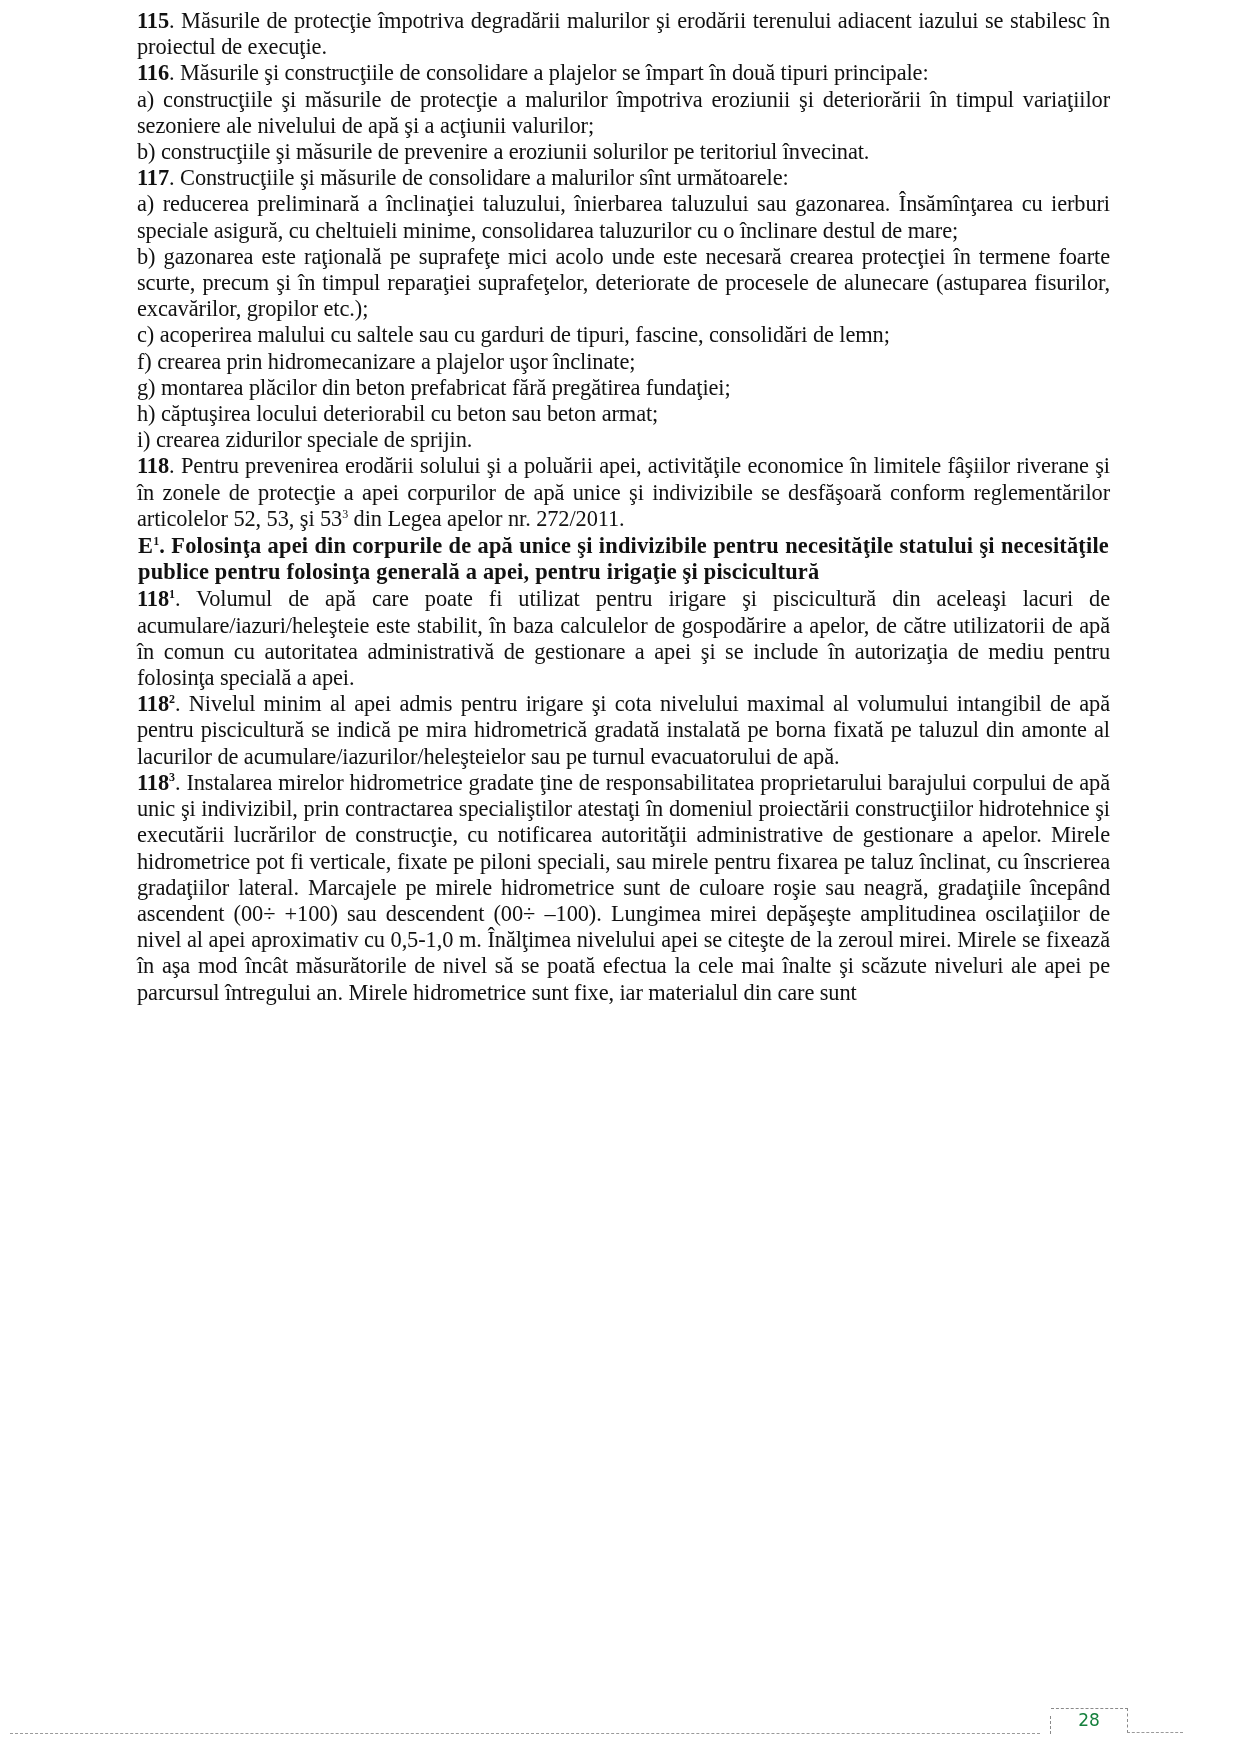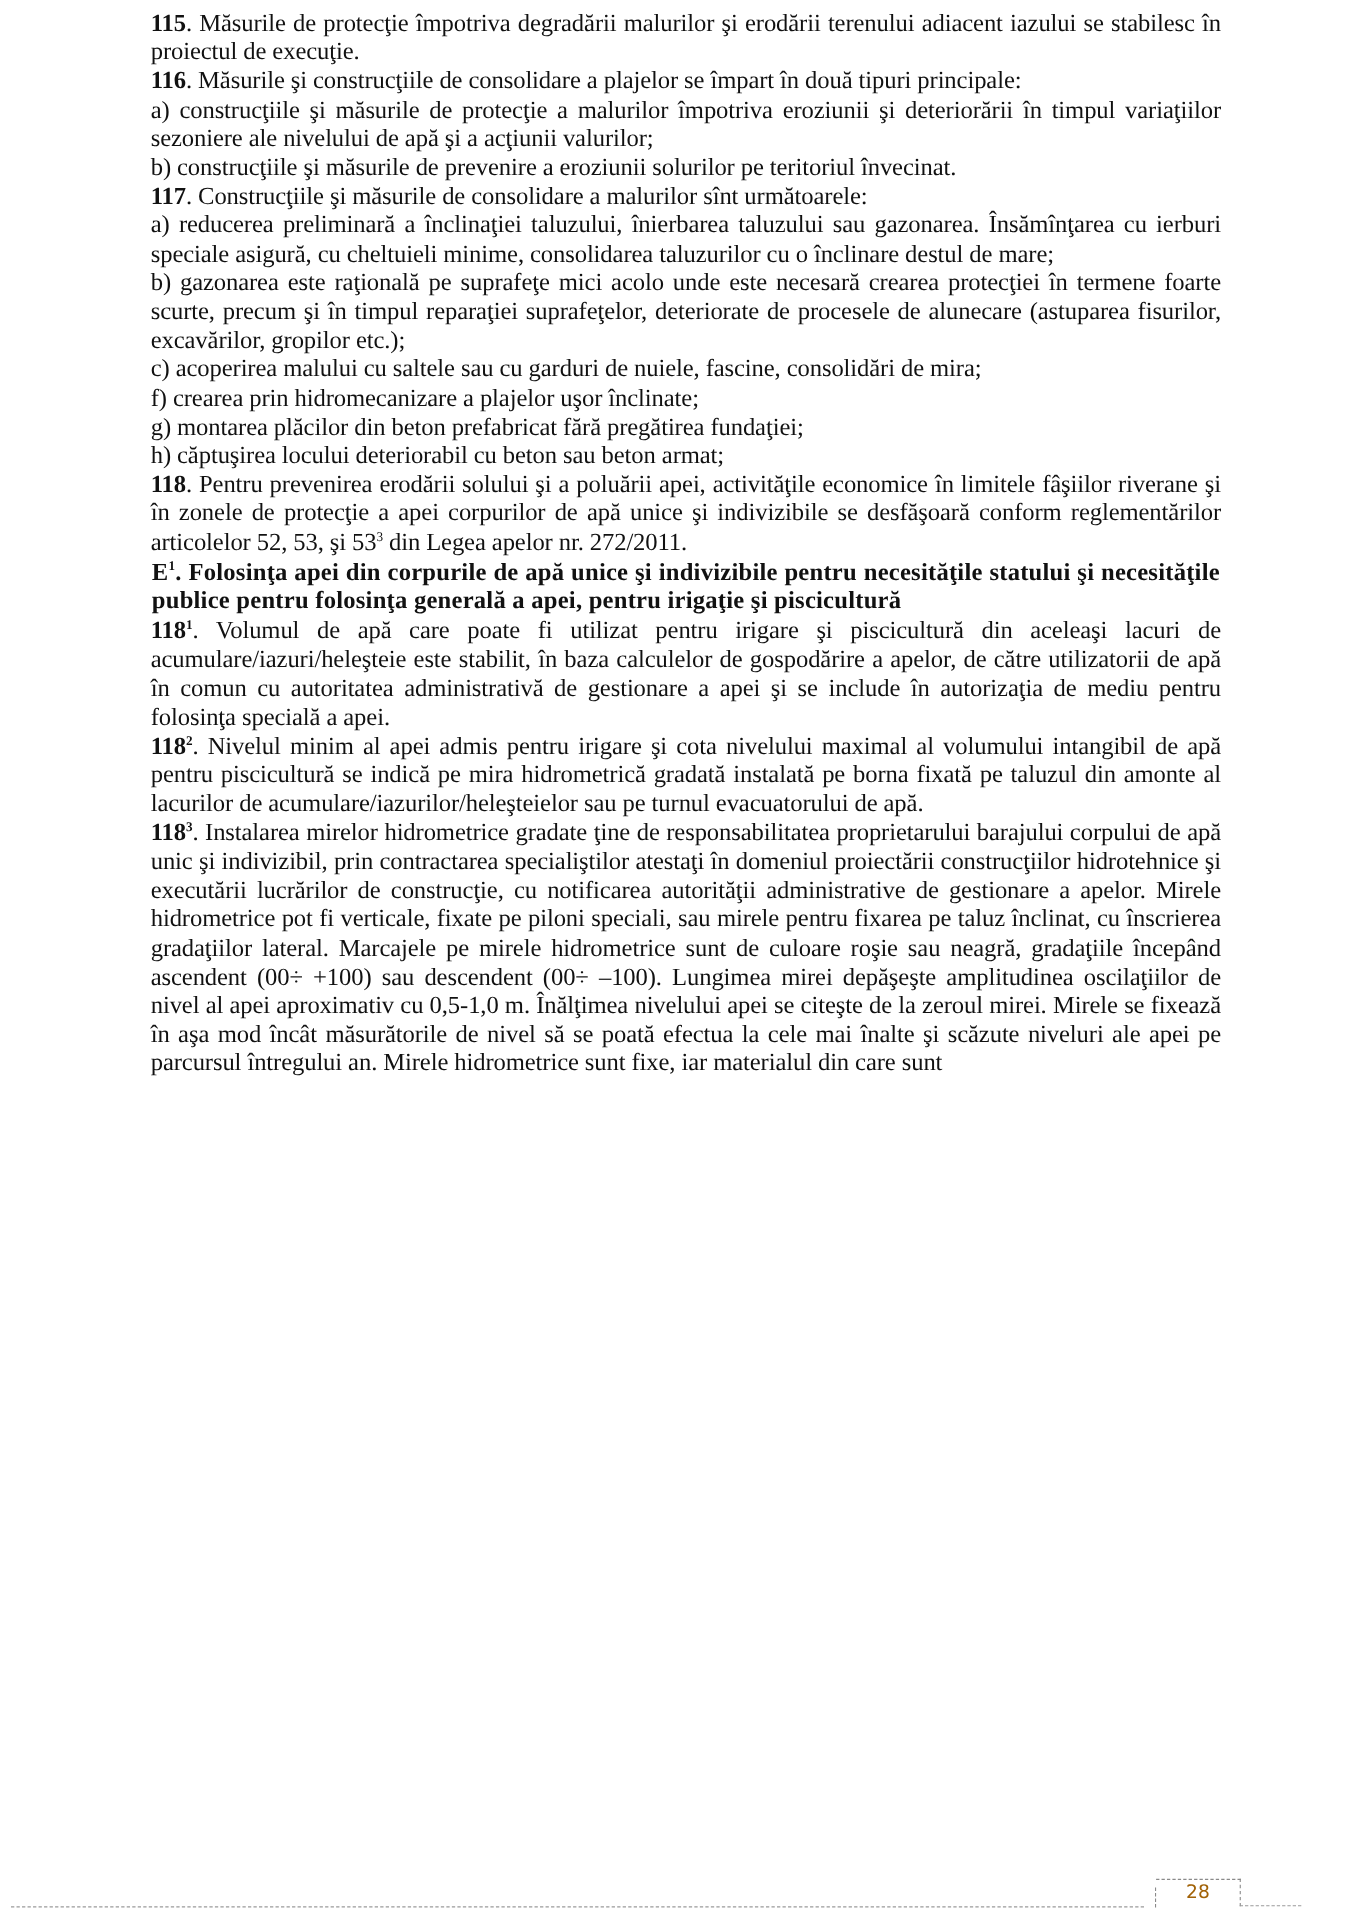--- a/index.html
+++ b/index.html
@@ -84,21 +84,21 @@
     }
     .page-number {
       position: absolute;
       left: 1041px;
       top: 6px;
       width: 76px;
       text-align: center;
       font-family: "DejaVu Sans", "Liberation Sans", sans-serif;
       font-size: 17px;
       font-weight: 500;
-      color: #a16207;
+      color: #15803d;
     }
   </style>
 </head>
 <body>
 
 <div class="page">
 
   <p class="para"><span class="num">115</span><span>. Măsurile de protecţie împotriva degradării malurilor şi erodării terenului adiacent iazului se stabilesc în proiectul de execuţie.</span></p>
 
   <p class="para"><span class="num">116</span><span>. Măsurile şi construcţiile de consolidare a plajelor se împart în două tipuri principale:</span></p>
@@ -106,30 +106,31 @@
   <p class="para"><span>a) construcţiile şi măsurile de protecţie a malurilor împotriva eroziunii şi deteriorării în timpul variaţiilor sezoniere ale nivelului de apă şi a acţiunii valurilor;</span></p>
 
   <p class="para"><span>b) construcţiile şi măsurile de prevenire a eroziunii solurilor pe teritoriul învecinat.</span></p>
 
   <p class="para"><span class="num">117</span><span>. Construcţiile şi măsurile de consolidare a malurilor sînt următoarele:</span></p>
 
   <p class="para"><span>a) reducerea preliminară a înclinaţiei taluzului, înierbarea taluzului sau gazonarea. Însămînţarea cu ierburi speciale asigură, cu cheltuieli minime, consolidarea taluzurilor cu o înclinare destul de mare;</span></p>
 
   <p class="para"><span>b) gazonarea este raţională pe suprafeţe mici acolo unde este necesară crearea protecţiei în termene foarte scurte, precum şi în timpul reparaţiei suprafeţelor, deteriorate de procesele de alunecare (astuparea fisurilor, excavărilor, gropilor etc.);</span></p>
 
-  <p class="para"><span>c) acoperirea malului cu saltele sau cu garduri de nuiele, fascine, consolidări de mira;</span></p>
+  <p class="para"><span>c) acoperirea malului cu saltele sau cu garduri de tipuri, fascine, consolidări de lemn;</span></p>
 
 
 
   <p class="para"><span>f) crearea prin hidromecanizare a plajelor uşor înclinate;</span></p>
 
   <p class="para"><span>g) montarea plăcilor din beton prefabricat fără pregătirea fundaţiei;</span></p>
 
   <p class="para"><span>h) căptuşirea locului deteriorabil cu beton sau beton armat;</span></p>
 
+  <p class="para"><span>i) crearea zidurilor speciale de sprijin.</span></p>
 
   <p class="para"><span class="num">118</span><span>. Pentru prevenirea erodării solului şi a poluării apei, activităţile economice în limitele fâşiilor riverane şi în zonele de protecţie a apei corpurilor de apă unice şi indivizibile se desfăşoară conform reglementărilor articolelor 52, 53, şi 53</span><sup>3</sup><span> din Legea apelor nr. 272/2011.</span></p>
 
   <p class="heading"><span>E</span><sup>1</sup><span>. Folosinţa apei din corpurile de apă unice şi indivizibile pentru necesităţile statului şi necesităţile publice pentru folosinţa generală a apei, pentru irigaţie şi piscicultură</span></p>
 
   <p class="para"><span class="num">118</span><sup class="num">1</sup><span>. Volumul de apă care poate fi utilizat pentru irigare şi piscicultură din aceleaşi lacuri de acumulare/iazuri/heleşteie este stabilit, în baza calculelor de gospodărire a apelor, de către utilizatorii de apă în comun cu autoritatea administrativă de gestionare a apei şi se include în autorizaţia de mediu pentru folosinţa specială a apei.</span></p>
 
   <p class="para"><span class="num">118</span><sup class="num">2</sup><span>. Nivelul minim al apei admis pentru irigare şi cota nivelului maximal al volumului intangibil de apă pentru piscicultură se indică pe mira hidrometrică gradată instalată pe borna fixată pe taluzul din amonte al lacurilor de acumulare/iazurilor/heleşteielor sau pe turnul evacuatorului de apă.</span></p>
 
   <p class="para"><span class="num">118</span><sup class="num">3</sup><span>. Instalarea mirelor hidrometrice gradate ţine de responsabilitatea proprietarului barajului corpului de apă unic şi indivizibil, prin contractarea specialiştilor atestaţi în domeniul proiectării construcţiilor hidrotehnice şi executării lucrărilor de construcţie, cu notificarea autorităţii administrative de gestionare a apelor. Mirele hidrometrice pot fi verticale, fixate pe piloni speciali, sau mirele pentru fixarea pe taluz înclinat, cu înscrierea gradaţiilor lateral. Marcajele pe mirele hidrometrice sunt de culoare roşie sau neagră, gradaţiile începând ascendent (00÷ +100) sau descendent (00÷ –100). Lungimea mirei depăşeşte amplitudinea oscilaţiilor de nivel al apei aproximativ cu 0,5-1,0 m. Înălţimea nivelului apei se citeşte de la zeroul mirei. Mirele se fixează în aşa mod încât măsurătorile de nivel să se poată efectua la cele mai înalte şi scăzute niveluri ale apei pe parcursul întregului an. Mirele hidrometrice sunt fixe, iar materialul din care sunt</span></p>

